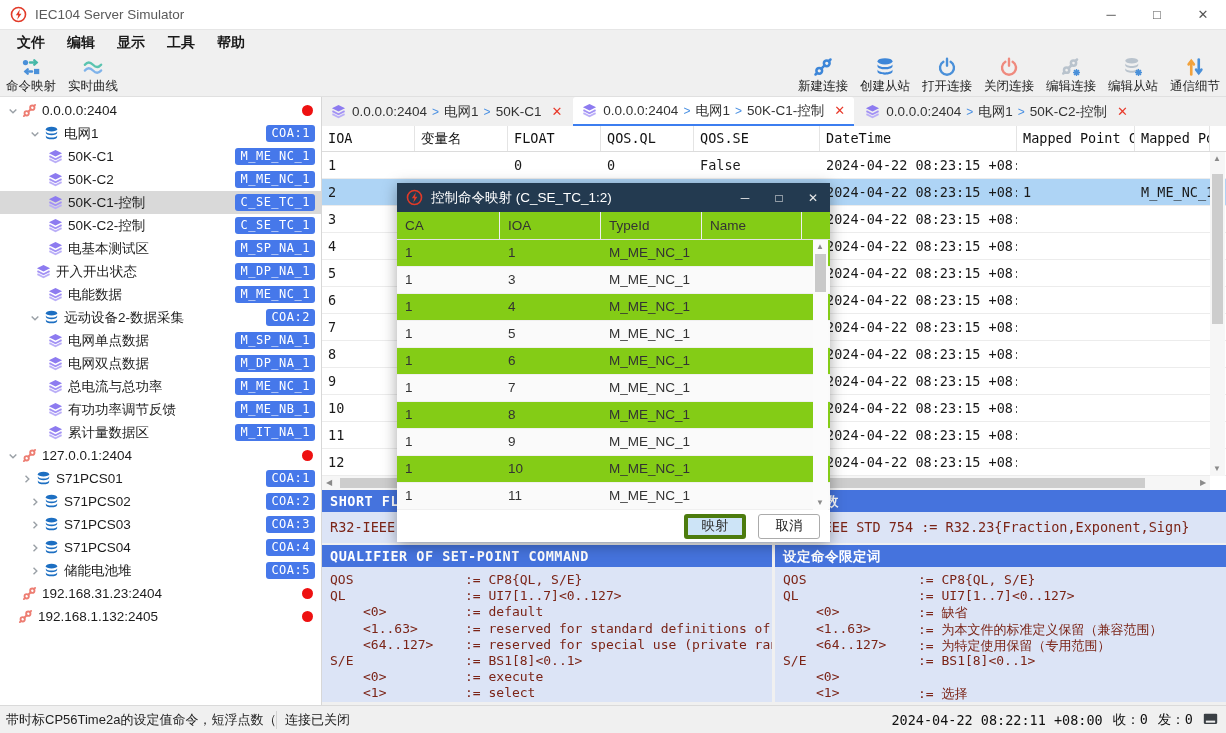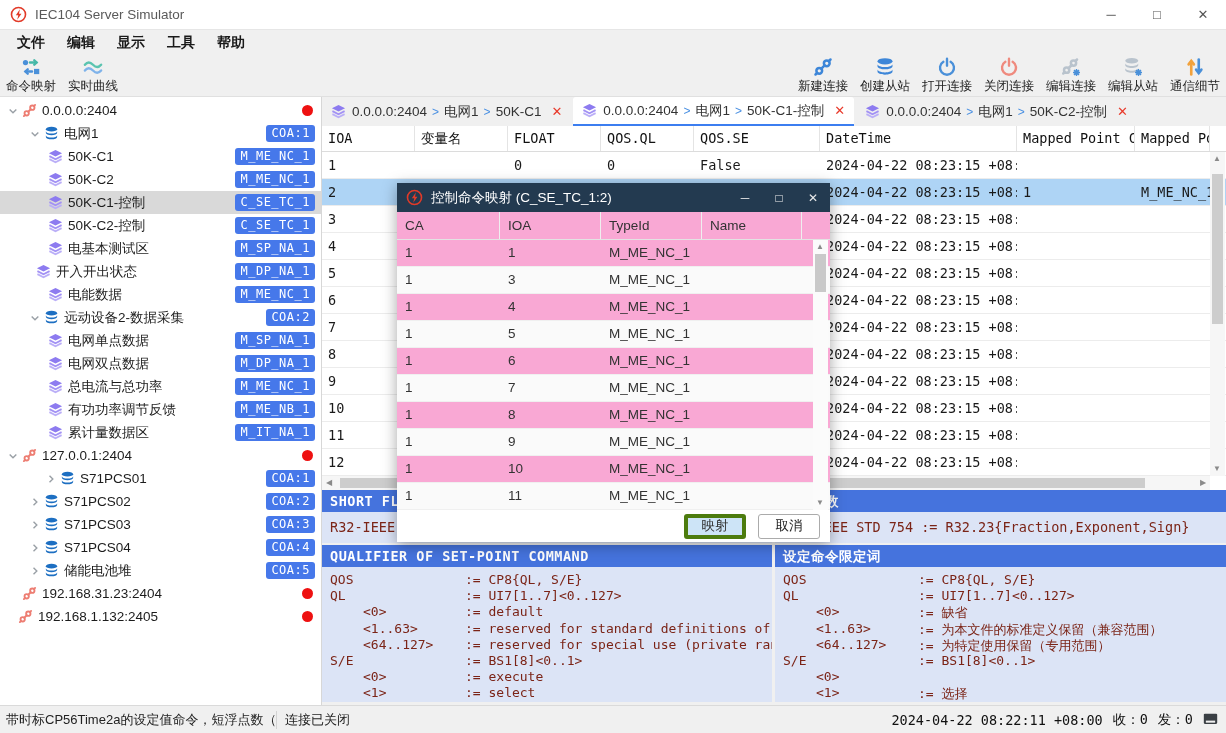--- a/index.html
+++ b/index.html
@@ -88,21 +88,21 @@
   
   .statusbar { position:absolute; left:0; top:705px; width:1226px; height:28px;
     background:#f0f0f0; border-top:1px solid #dadada; display:flex; align-items:center; font-size:13px; }
   .seg-msg { width:277px; padding:0 6px; overflow:hidden; white-space:nowrap;
     border-right:1px solid #d4d4d4; flex:0 0 277px; }
   .seg-conn { padding:0 8px; white-space:nowrap; }
   .seg-right { margin-left:auto; display:flex; align-items:center; gap:10px; padding-right:8px;
     font-size:13.5px; color:#111; }
 
   
-  .dialog { position:absolute; left:397px; top:183px; width:433px; height:359px; background:#f9a8d4;
+  .dialog { position:absolute; left:397px; top:183px; width:433px; height:359px; background:#84cc16;
     box-shadow:0 3px 14px rgba(0,0,0,0.35); z-index:10; }
   .dtitle { height:29px; background:#233a50; display:flex; align-items:center; color:#fff; }
   .dtitle .applogo { margin-left:9px; }
   .dtitle .txt { margin-left:8px; font-size:13.5px; }
   .dwinbtns { margin-left:auto; display:flex; height:100%; }
   .dwinbtn { width:34px; display:flex; align-items:center; justify-content:center; color:#eaeaea; font-size:12px; }
   .dhead { display:flex; height:28px; border-bottom:1px solid #e3e3e3; }
   .dth { padding:6px 4px 0 8px; font-size:13.5px; color:#333; border-right:1px solid #efefef;
     white-space:nowrap; overflow:hidden; }
   .drow { display:flex; height:27px; border-bottom:1px solid #f0f0f0; }
@@ -475,21 +475,21 @@
           <circle cx="11" cy="5" r="2.3"></circle>
           <path d="M6.7 9.3 9.3 6.7"></path>
           <path d="M2 14l1.2-1.2"></path>
           <path d="M14 2l-1.2 1.2"></path>
         </svg>
       </span>
       <span class="tlabel">127.0.0.1:2404</span>
       <span class="spacer"></span>
       <span class="dot"></span>
     </div>
-    <div class="trow" style="padding-left:42px">
+    <div class="trow" style="padding-left:18px">
       <span class="chev">
         <span class="icn">
           <svg width="14" height="14" viewBox="0 0 16 16" fill="none" stroke="#9aa0a6" stroke-width="1.6">
             <path d="M6.3 4.2 10.1 8 6.3 11.8"></path>
           </svg>
         </span>
       </span>
       <span class="icn">
         <svg width="15" height="15" viewBox="0 0 16 16" fill="#1d6fc2">
           <ellipse cx="8" cy="3.4" rx="6" ry="2.5"></ellipse>

